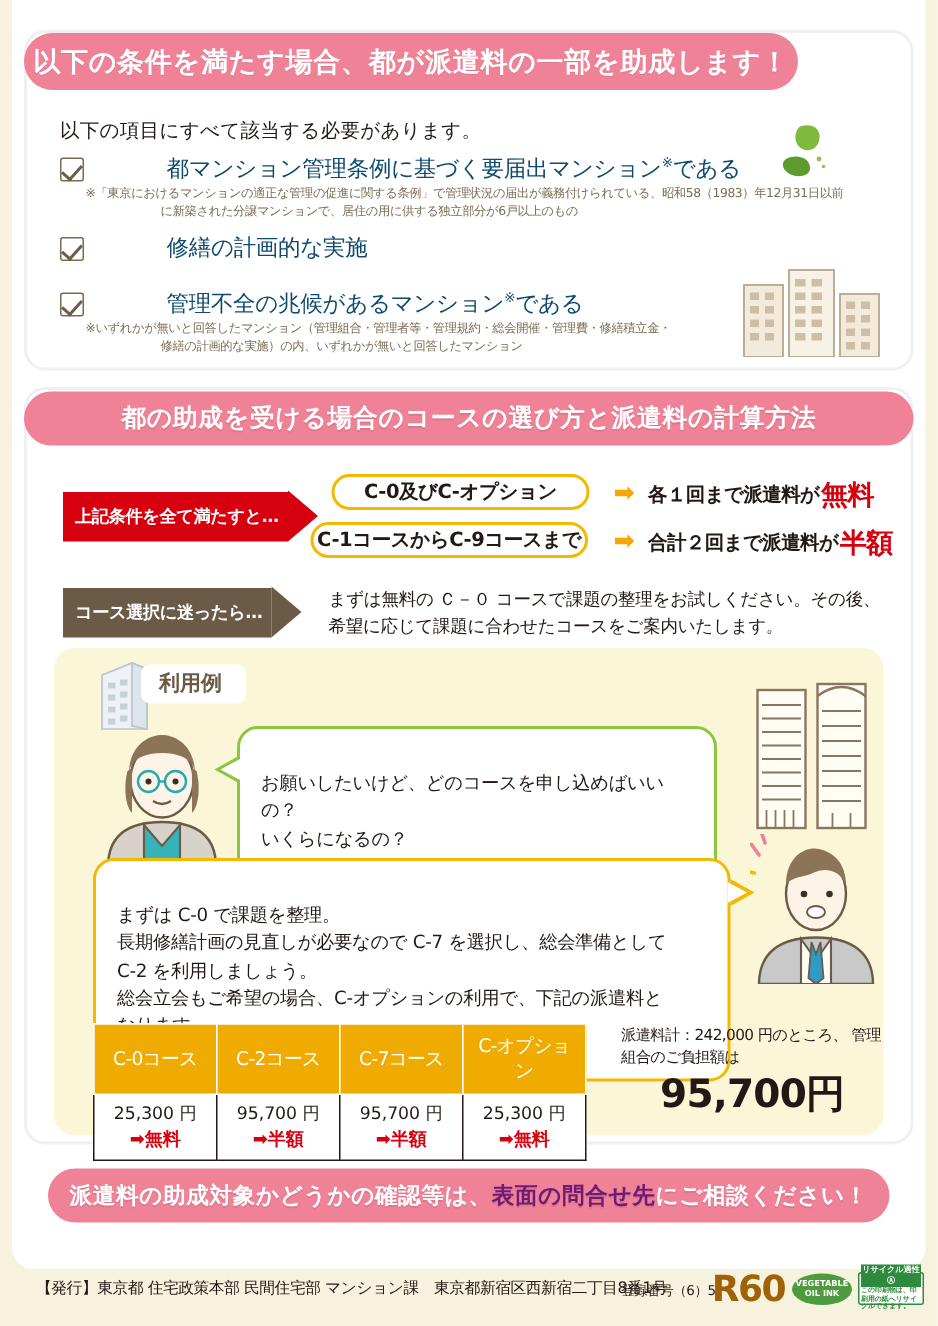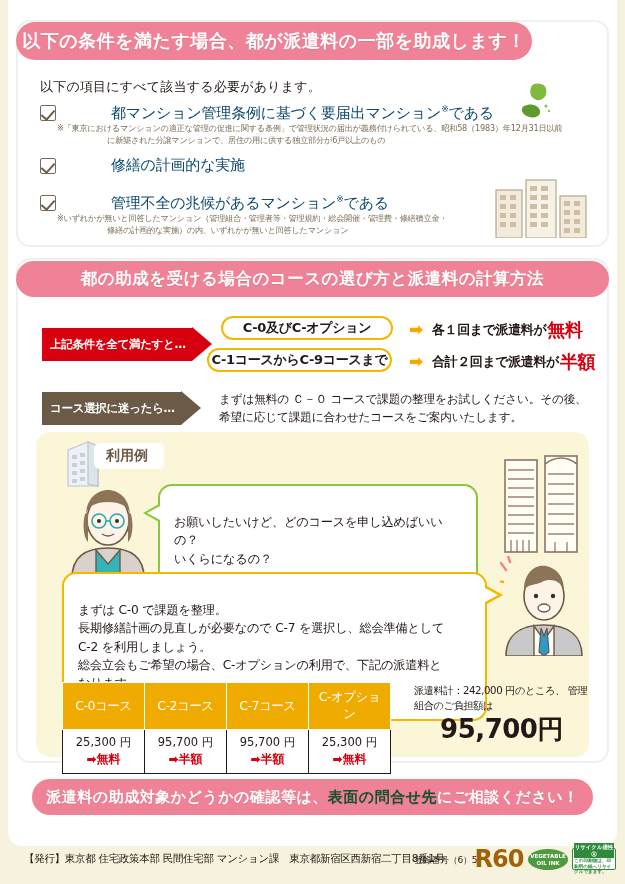--- a/index.html
+++ b/index.html
@@ -290,21 +290,21 @@
     font-weight: bold;
     color: #231815;
     letter-spacing: -0.5px;
   }
 
   
   #bottom-banner {
     left: 32px; top: 779px; width: 561px; height: 36px;
     font-size: 15px;
   }
-  #bottom-banner .hl { color: #14532d; }
+  #bottom-banner .hl { color: #701a75; }
   #footer-text {
     position: absolute;
     left: 24px; top: 852px;
     font-size: 10.5px;
     color: #231815;
     letter-spacing: -0.3px;
     white-space: nowrap;
   }
   #reg-number {
     position: absolute;

